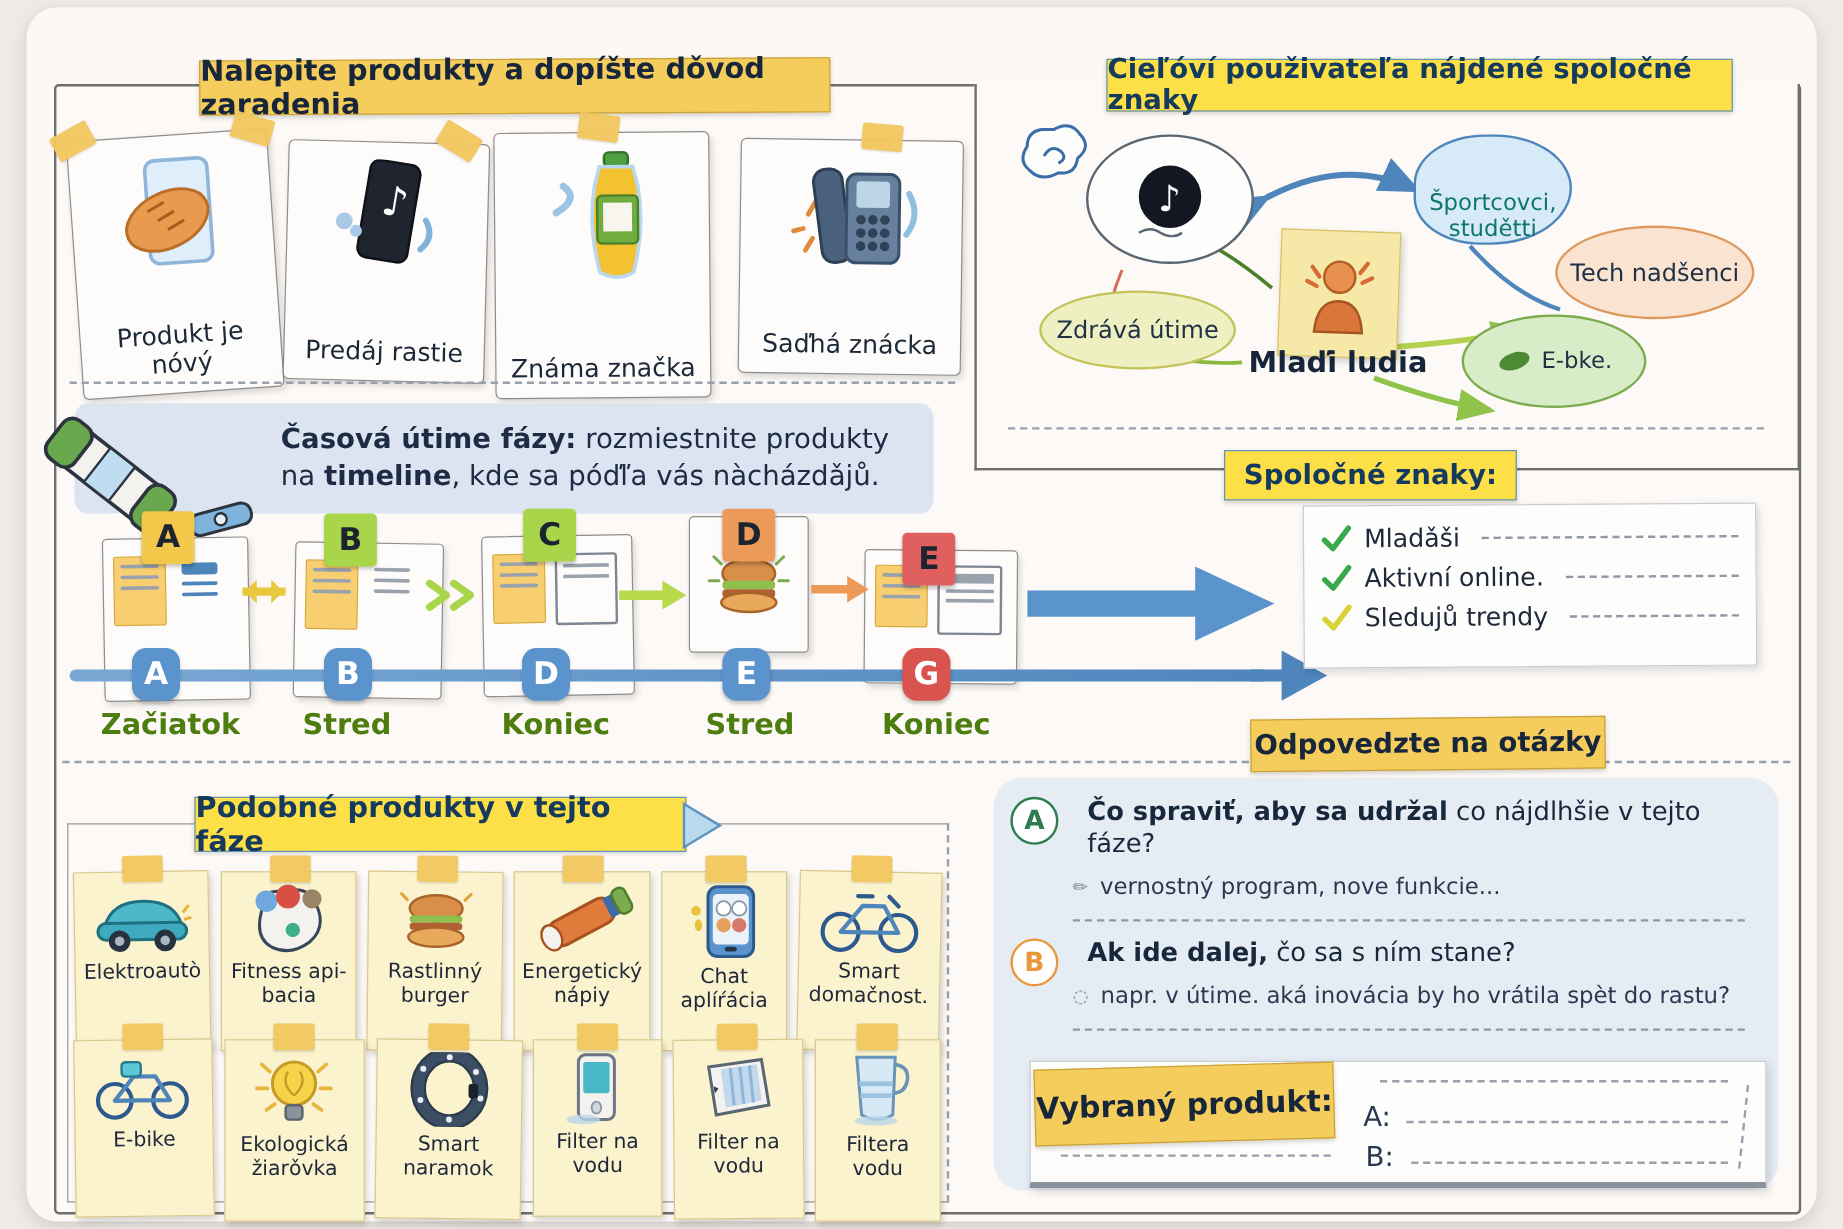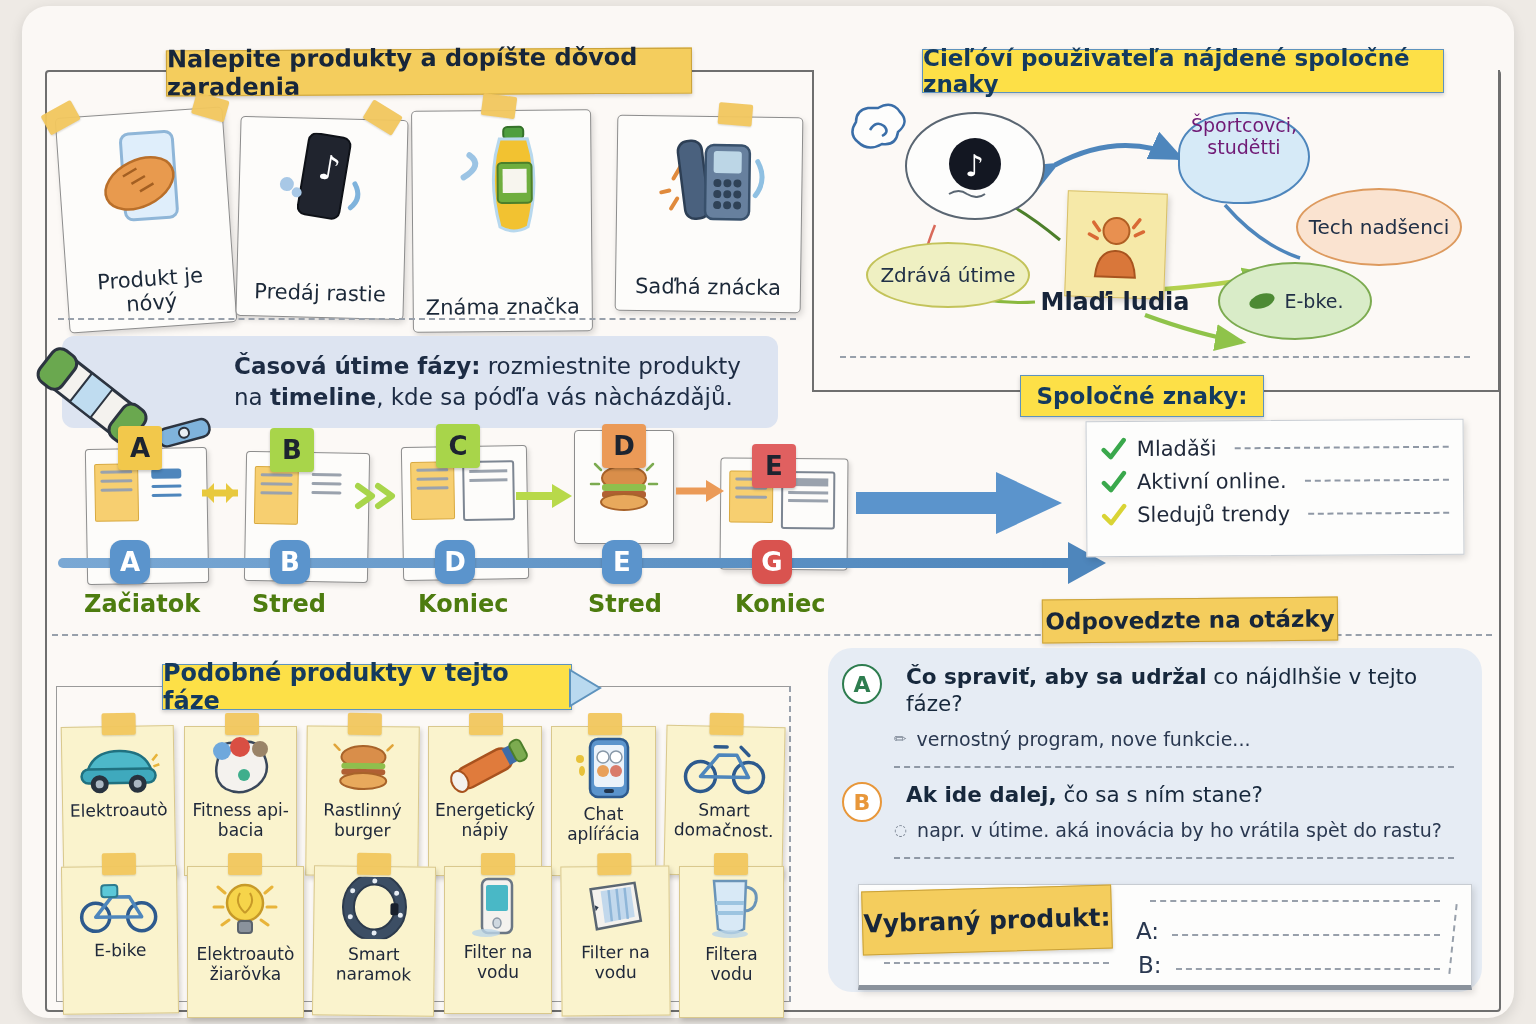--- a/index.html
+++ b/index.html
@@ -145,21 +145,21 @@
   </svg>
 
   <div style="position:absolute;left:905px;top:112px;width:136px;height:104px;background:#fdfdfc;border:2.5px solid #5a6672;border-radius:50%;display:flex;align-items:center;justify-content:center;">
     <svg width="64" height="64" viewBox="0 0 64 64">
       <circle cx="32" cy="30" r="26" fill="#131722"></circle>
       <text x="22" y="42" font-size="30" fill="#ffffff">♪</text>
       <path d="M6 60 q10 -6 18 0 q10 6 18 0" stroke="#5a6672" stroke-width="2" fill="none"></path>
     </svg>
   </div>
 
-  <div style="position:absolute;left:1178px;top:112px;width:128px;height:88px;background:#d6eaf7;border:2.5px solid #4e86bc;border-radius:48% 52% 55% 45%;display:flex;align-items:flex-start;justify-content:center;text-align:center;font-size:19px;color:#701a75;">
+  <div style="position:absolute;left:1178px;top:112px;width:128px;height:88px;background:#d6eaf7;border:2.5px solid #4e86bc;border-radius:48% 52% 55% 45%;display:flex;align-items:flex-end;justify-content:center;text-align:center;font-size:19px;color:#0f766e;">
     <span>Športcovci, studětti</span>
   </div>
 
   <div style="position:absolute;left:1296px;top:188px;width:162px;height:74px;background:#fae3d0;border:2.5px solid #dd9a5e;border-radius:50%;display:flex;align-items:center;justify-content:center;font-size:20px;color:#203047;">
     <span>Tech nadšenci</span>
   </div>
 
   <div style="position:absolute;left:1218px;top:262px;width:150px;height:74px;background:#d9ecc8;border:2.5px solid #7cab50;border-radius:50%;display:flex;align-items:center;justify-content:center;gap:8px;font-size:19px;color:#223047;">
     <svg width="30" height="20" viewBox="0 0 30 20">
         <ellipse cx="15" cy="10" rx="13" ry="7" transform="rotate(-18 15 10)" fill="#4d8a34"></ellipse>
@@ -503,21 +503,21 @@
     <div class="sticky" style="width:112px;height:132px;">
       <span class="tape" style="left:40px;top:-14px;"></span>
       <svg width="70" height="62" viewBox="0 0 70 62">
         <g stroke="#e8b43a" stroke-width="3" stroke-linecap="round">
           <path d="M8 10 l7 6 M62 10 l-7 6 M4 30 h9 M57 30 h9 M12 48 l7 -5 M58 48 l-7 -5"></path>
         </g>
         <circle cx="35" cy="26" r="18" fill="#f6d44a" stroke="#c79a28" stroke-width="2.5"></circle>
         <path d="M30 16 q-6 10 5 20 M40 16 q6 10 -5 20" stroke="#c79a28" stroke-width="2" fill="none"></path>
         <rect x="28" y="44" width="14" height="12" rx="3" fill="#8a929c" stroke="#5a626c" stroke-width="2"></rect>
       </svg>
-      <span class="lbl">Elektroautò žiarǒvka</span>
+      <span class="lbl">Ekologická žiarǒvka</span>
     </div>
     <div class="sticky" style="width:118px;height:130px;transform:rotate(.8deg);">
       <span class="tape" style="left:42px;top:-14px;"></span>
       <svg width="72" height="62" viewBox="0 0 72 62">
         <ellipse cx="36" cy="30" rx="26" ry="28" fill="none" stroke="#2c3a4c" stroke-width="13"></ellipse>
         <ellipse cx="36" cy="30" rx="26" ry="28" fill="none" stroke="#3c4e64" stroke-width="9"></ellipse>
         <g fill="#e8eef4">
             <circle cx="14" cy="14" r="2.5"></circle>
             <circle cx="36" cy="4" r="2.5"></circle>
             <circle cx="58" cy="16" r="2.5"></circle>

